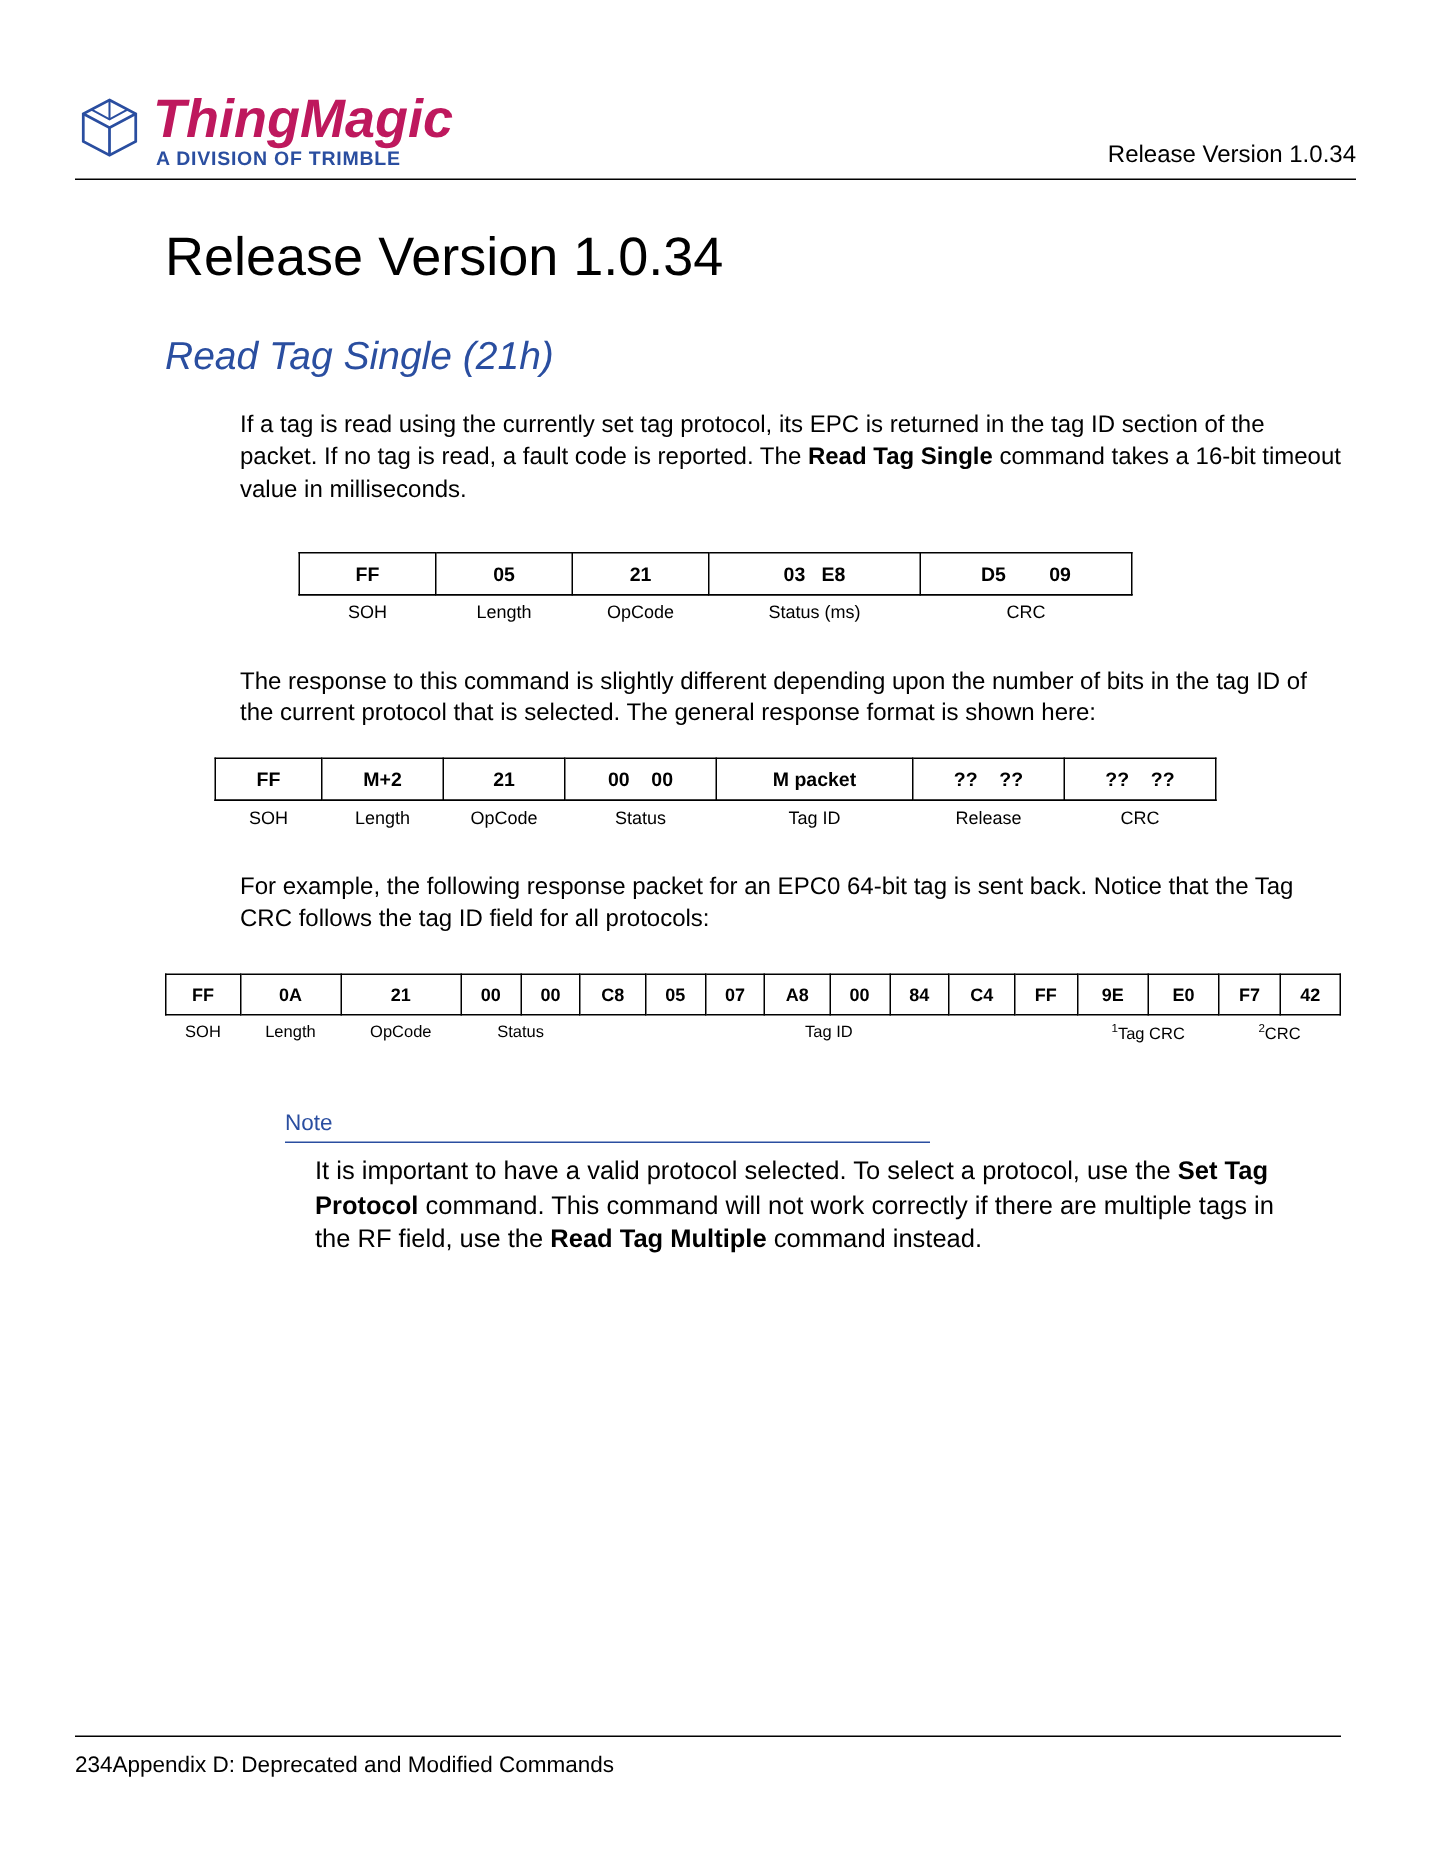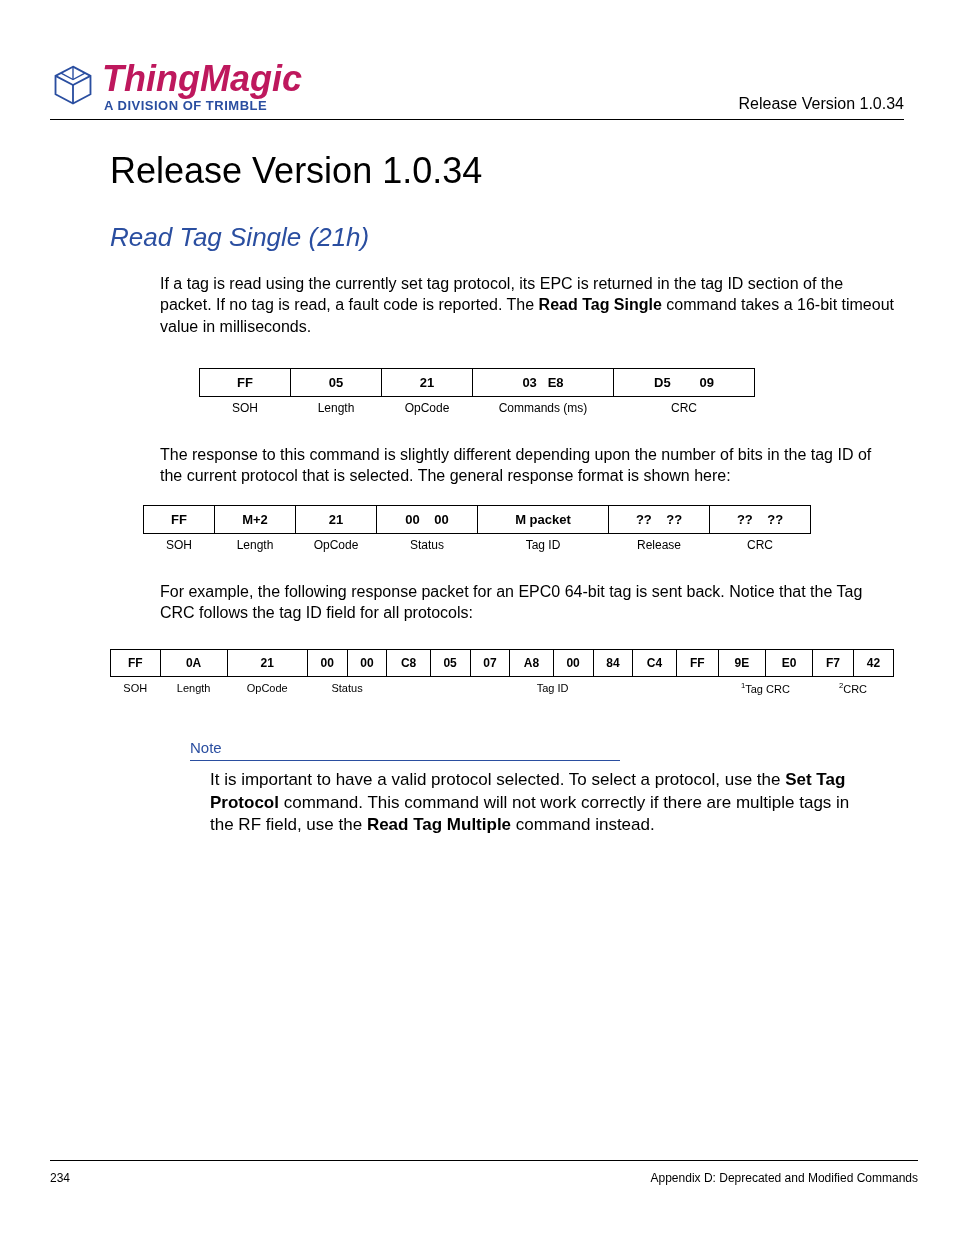--- a/index.html
+++ b/index.html
@@ -143,26 +143,25 @@
   .note-text {
     font-size: 17px;
     line-height: 1.35;
     padding-left: 20px;
   }
   .note-text .bold { font-weight: bold; }
   .footer {
     position: absolute;
     bottom: 50px;
     left: 50px;
-    right: 36px;
+    right: 60px;
     border-top: 1px solid #000;
     padding-top: 10px;
     display: flex;
-    justify-content: space-between;
-    font-size: 12px;
+    font-size: 15px;
   }
   sup { font-size: 0.7em; }
 </style>
 </head>
 <body>
 
 <div class="page">
 
   <div class="header-row">
     <div class="logo-block">
@@ -199,21 +198,21 @@
         <td style="width:70px">21</td>
         <td style="width:120px">03&nbsp;&nbsp;&nbsp;E8</td>
         <td style="width:120px">D5&nbsp;&nbsp;&nbsp;&nbsp;&nbsp;&nbsp;&nbsp;&nbsp;09</td>
       </tr>
         </thead>
       <tbody>
           <tr>
         <td>SOH</td>
         <td>Length</td>
         <td>OpCode</td>
-        <td>Commands (ms)</td>
+        <td>Status (ms)</td>
         <td>CRC</td>
       </tr>
         </tbody>
     </table>
   </div>
 
   <p class="body-text">The response to this command is slightly different depending upon the number of bits in the tag ID of the current protocol that is selected. The general response format is shown here:</p>
 
   <div class="packet-table-wrap" style="margin-top:10px;">
     <table class="packet-table">

